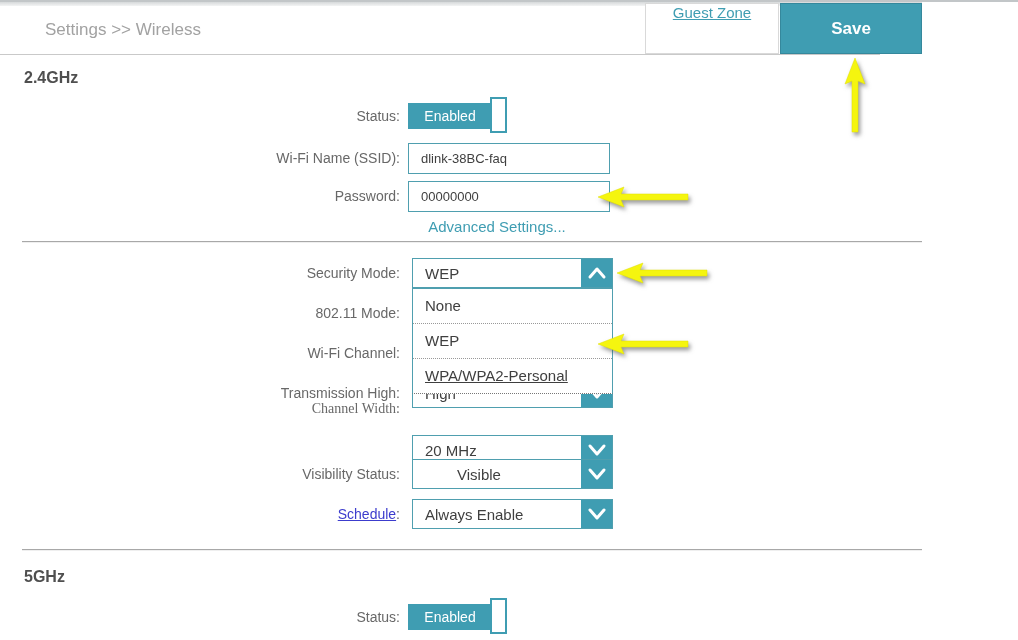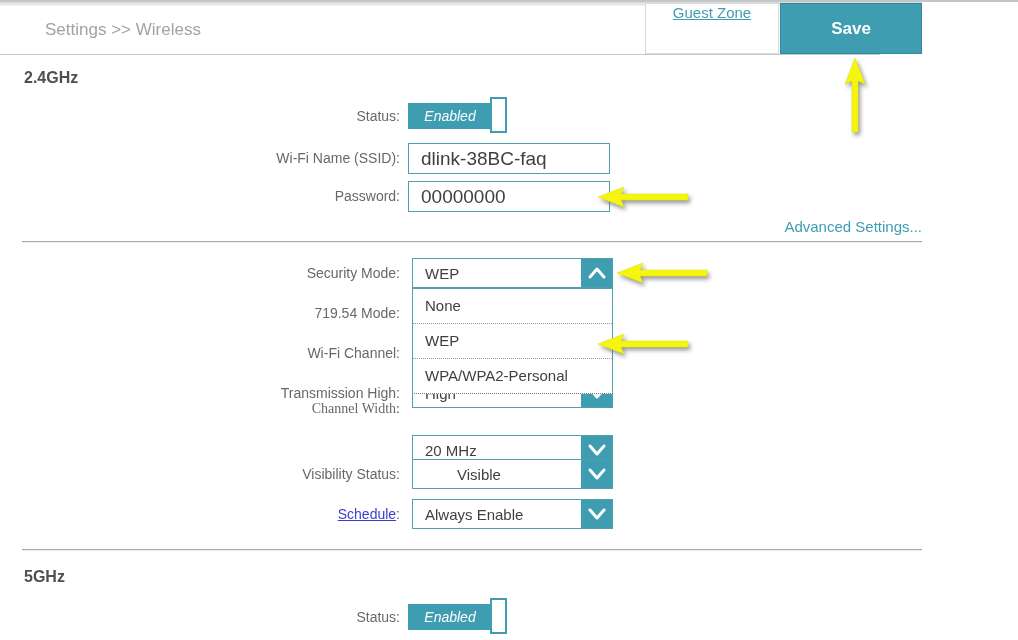--- a/index.html
+++ b/index.html
@@ -13,40 +13,40 @@
   .page-title{position:absolute;left:45px;top:20px;font-size:17px;color:#a2a2a2;}
   .guest-cell{position:absolute;left:645px;top:3px;width:134px;height:51px;background:#fff;
               border:1px solid #d9d9d9;display:flex;align-items:flex-start;justify-content:center;box-sizing:border-box;}
   .guest-link{color:#3f9db2;font-size:15px;text-decoration:underline;cursor:pointer;}
   .save-btn{position:absolute;left:780px;top:3px;width:142px;height:51px;background:#3f9db2;
             border:1px solid #35889c;box-sizing:border-box;color:#fff;font-size:17px;font-weight:bold;
             display:flex;align-items:center;justify-content:center;cursor:pointer;}
   .section-heading{position:absolute;left:24px;font-size:16px;font-weight:bold;color:#4f4f4f;}
   .label{position:absolute;left:0;width:400px;text-align:right;font-size:14px;color:#686868;line-height:18px;}
   .toggle-box{position:absolute;left:408px;width:84px;height:26px;background:#3f9db2;color:#fff;
-              font-size:14px;display:flex;align-items:center;justify-content:center;cursor:pointer;font-style:italic;}
+              font-size:14px;display:flex;align-items:center;justify-content:center;cursor:pointer;}
   .toggle-handle{position:absolute;left:490px;width:13px;height:32px;background:#fff;
                  border:2px solid #3f9db2;cursor:pointer;}
   .text-input{position:absolute;left:408px;width:202px;height:31px;border:1px solid #4f9faf;
-              box-sizing:border-box;padding:0 4px 0 12px;font-size:19px;color:#3f3f3f;background:#fff;
+              box-sizing:border-box;padding:0 4px 0 12px;font-size:13px;color:#3f3f3f;background:#fff;
               font-family:inherit;outline:none;}
-  .adv-link{position:absolute;left:0;top:218px;width:922px;text-align:right;font-size:15px;
-            color:#3f9db2;cursor:pointer;}
+  .adv-link{position:absolute;left:0;top:218px;width:922px;text-align:center;font-size:15px;
+            color:#3f9db2;cursor:pointer;padding-left:36px;}
   .divider{position:absolute;left:22px;width:900px;height:0;border-top:1px solid #a8a8a8;
            box-shadow:0 1px 0 #efefef;}
   .select{position:absolute;left:412px;width:201px;height:30px;background:#fff;border:1px solid #4f9faf;
           box-sizing:border-box;display:flex;align-items:center;cursor:pointer;}
   .select-value{padding-left:12px;font-size:15px;color:#3f3f3f;white-space:nowrap;}
   .select-btn{position:absolute;right:0;top:0;width:31px;height:28px;background:#3f9db2;
               display:flex;align-items:center;justify-content:center;}
   .dropdown{position:absolute;left:412px;top:288px;width:201px;background:#fff;z-index:10;
             border:1px solid #4f9faf;border-bottom:1px dotted #777;box-sizing:border-box;}
   .dd-item{height:34px;line-height:34px;padding-left:12px;font-size:15px;color:#3f3f3f;
            border-bottom:1px dotted #999;cursor:pointer;}
-  .dd-item:last-child{border-bottom:none;}
+  .dd-item:last-child{border-bottom:none;text-decoration:underline;}
   .sched-link{color:#3c3ccd;text-decoration:underline;cursor:pointer;}
   .arrow{position:absolute;z-index:50;pointer-events:none;}
   .arrow svg{display:block;overflow:visible;}
   .arrow polygon{fill:#f5f50f;stroke:#e0e000;stroke-width:0.5;
                  filter:drop-shadow(2px 3px 2px rgba(70,70,70,0.55));}
 </style>
 </head>
 <body>
 
 <div class="stage">
@@ -87,21 +87,21 @@
         </svg>
     </span>
   </div>
 
   <div class="dropdown">
     <div class="dd-item">None</div>
     <div class="dd-item">WEP</div>
     <div class="dd-item">WPA/WPA2-Personal</div>
   </div>
 
-  <div class="label" style="top:304px;">719.54 Mode:</div>
+  <div class="label" style="top:304px;">802.11 Mode:</div>
   <div class="label" style="top:344px;">Wi-Fi Channel:</div>
 
   <div class="label" style="top:384px;">Transmission High:</div>
   <div class="select" style="top:378px;z-index:1;">
     <span class="select-value">High</span>
     <span class="select-btn">
       <svg width="22" height="16" viewBox="0 0 22 16">
           <polyline points="4,4 11,12 18,4" fill="none" stroke="#ffffff" stroke-width="3" stroke-linecap="round" stroke-linejoin="round"></polyline>
         </svg>
     </span>

